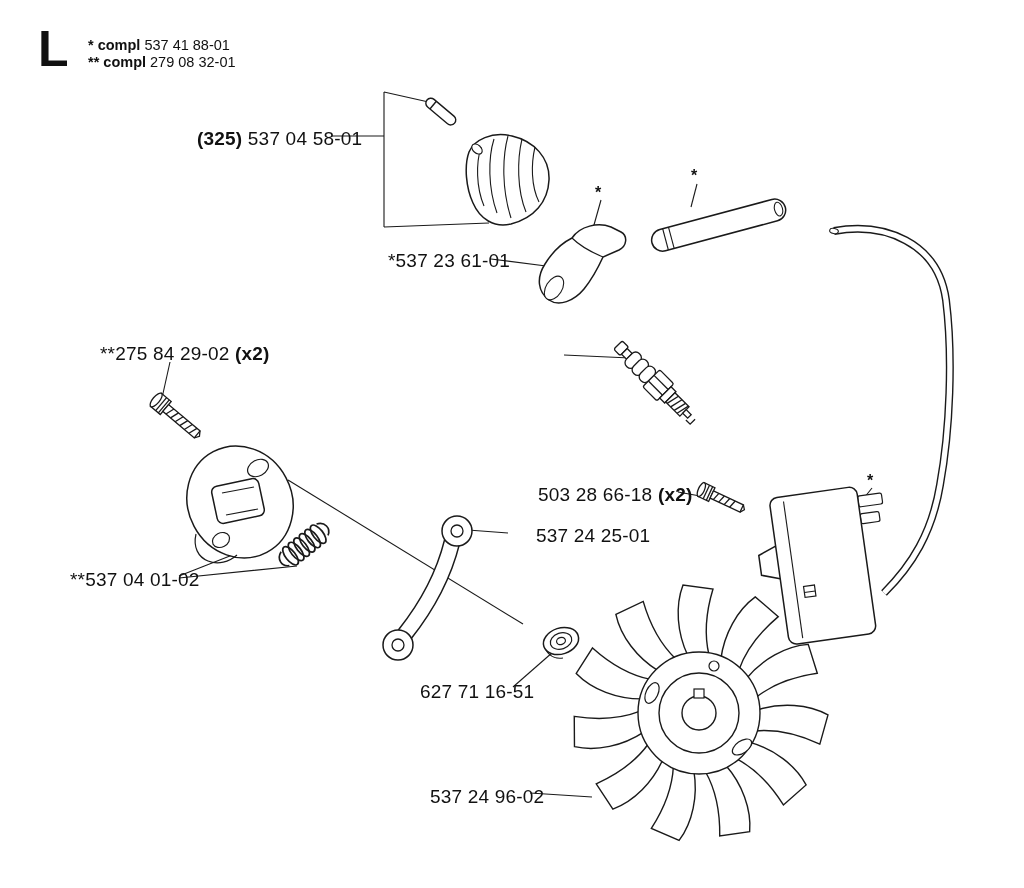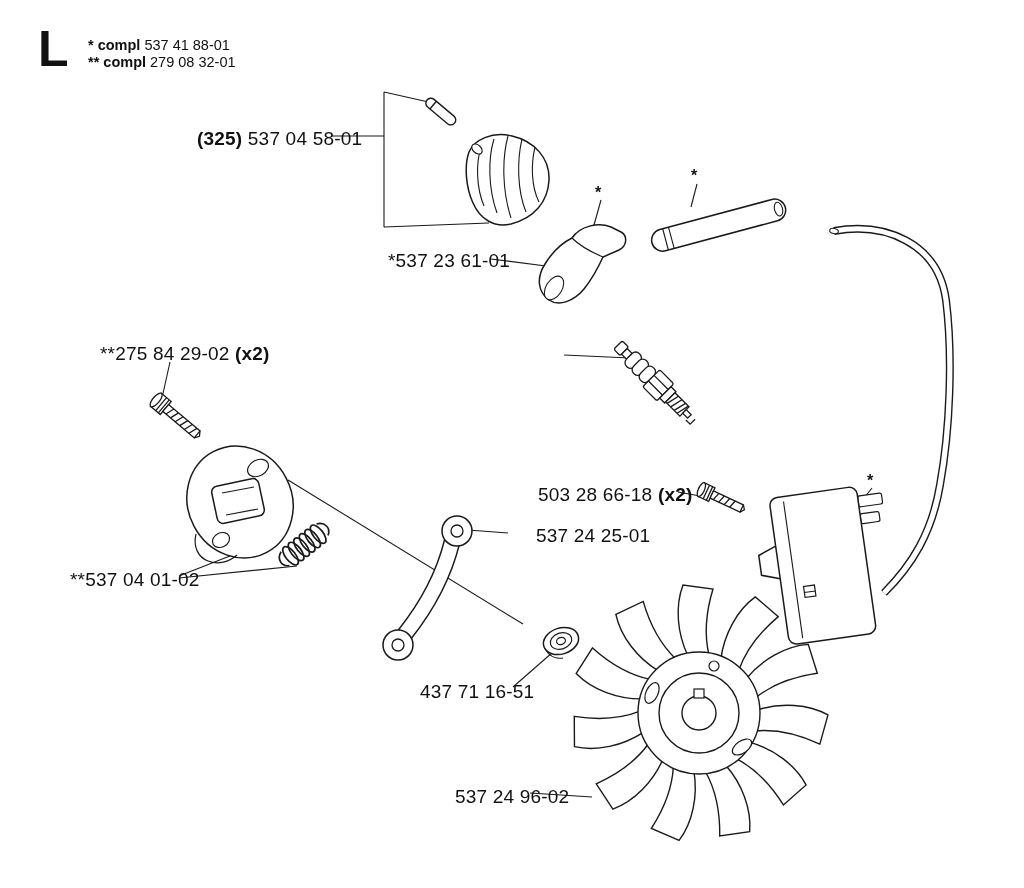--- a/index.html
+++ b/index.html
@@ -223,24 +223,24 @@
   <div class="lbl" style="left:512px;top:525px;margin-left:24px;">
     <span>537 24 25-01</span>
   </div>
 
   <div class="lbl" style="left:538px;top:484px;">
     <span>503 28 66-18</span>
     <b>(x2)</b>
   </div>
 
   <div class="lbl" style="left:420px;top:681px;">
-    <span>437 71 16-51</span>
-  </div>
-
-  <div class="lbl" style="left:430px;top:786px;margin-left:25px;">
+    <span>627 71 16-51</span>
+  </div>
+
+  <div class="lbl" style="left:430px;top:786px;">
     <span>537 24 96-02</span>
   </div>
 
   <div class="mark" style="left:595px;top:184px;">*</div>
   <div class="mark" style="left:691px;top:167px;">*</div>
   <div class="mark" style="left:867px;top:472px;">*</div>
 
 </div>
 
 </body></html>

